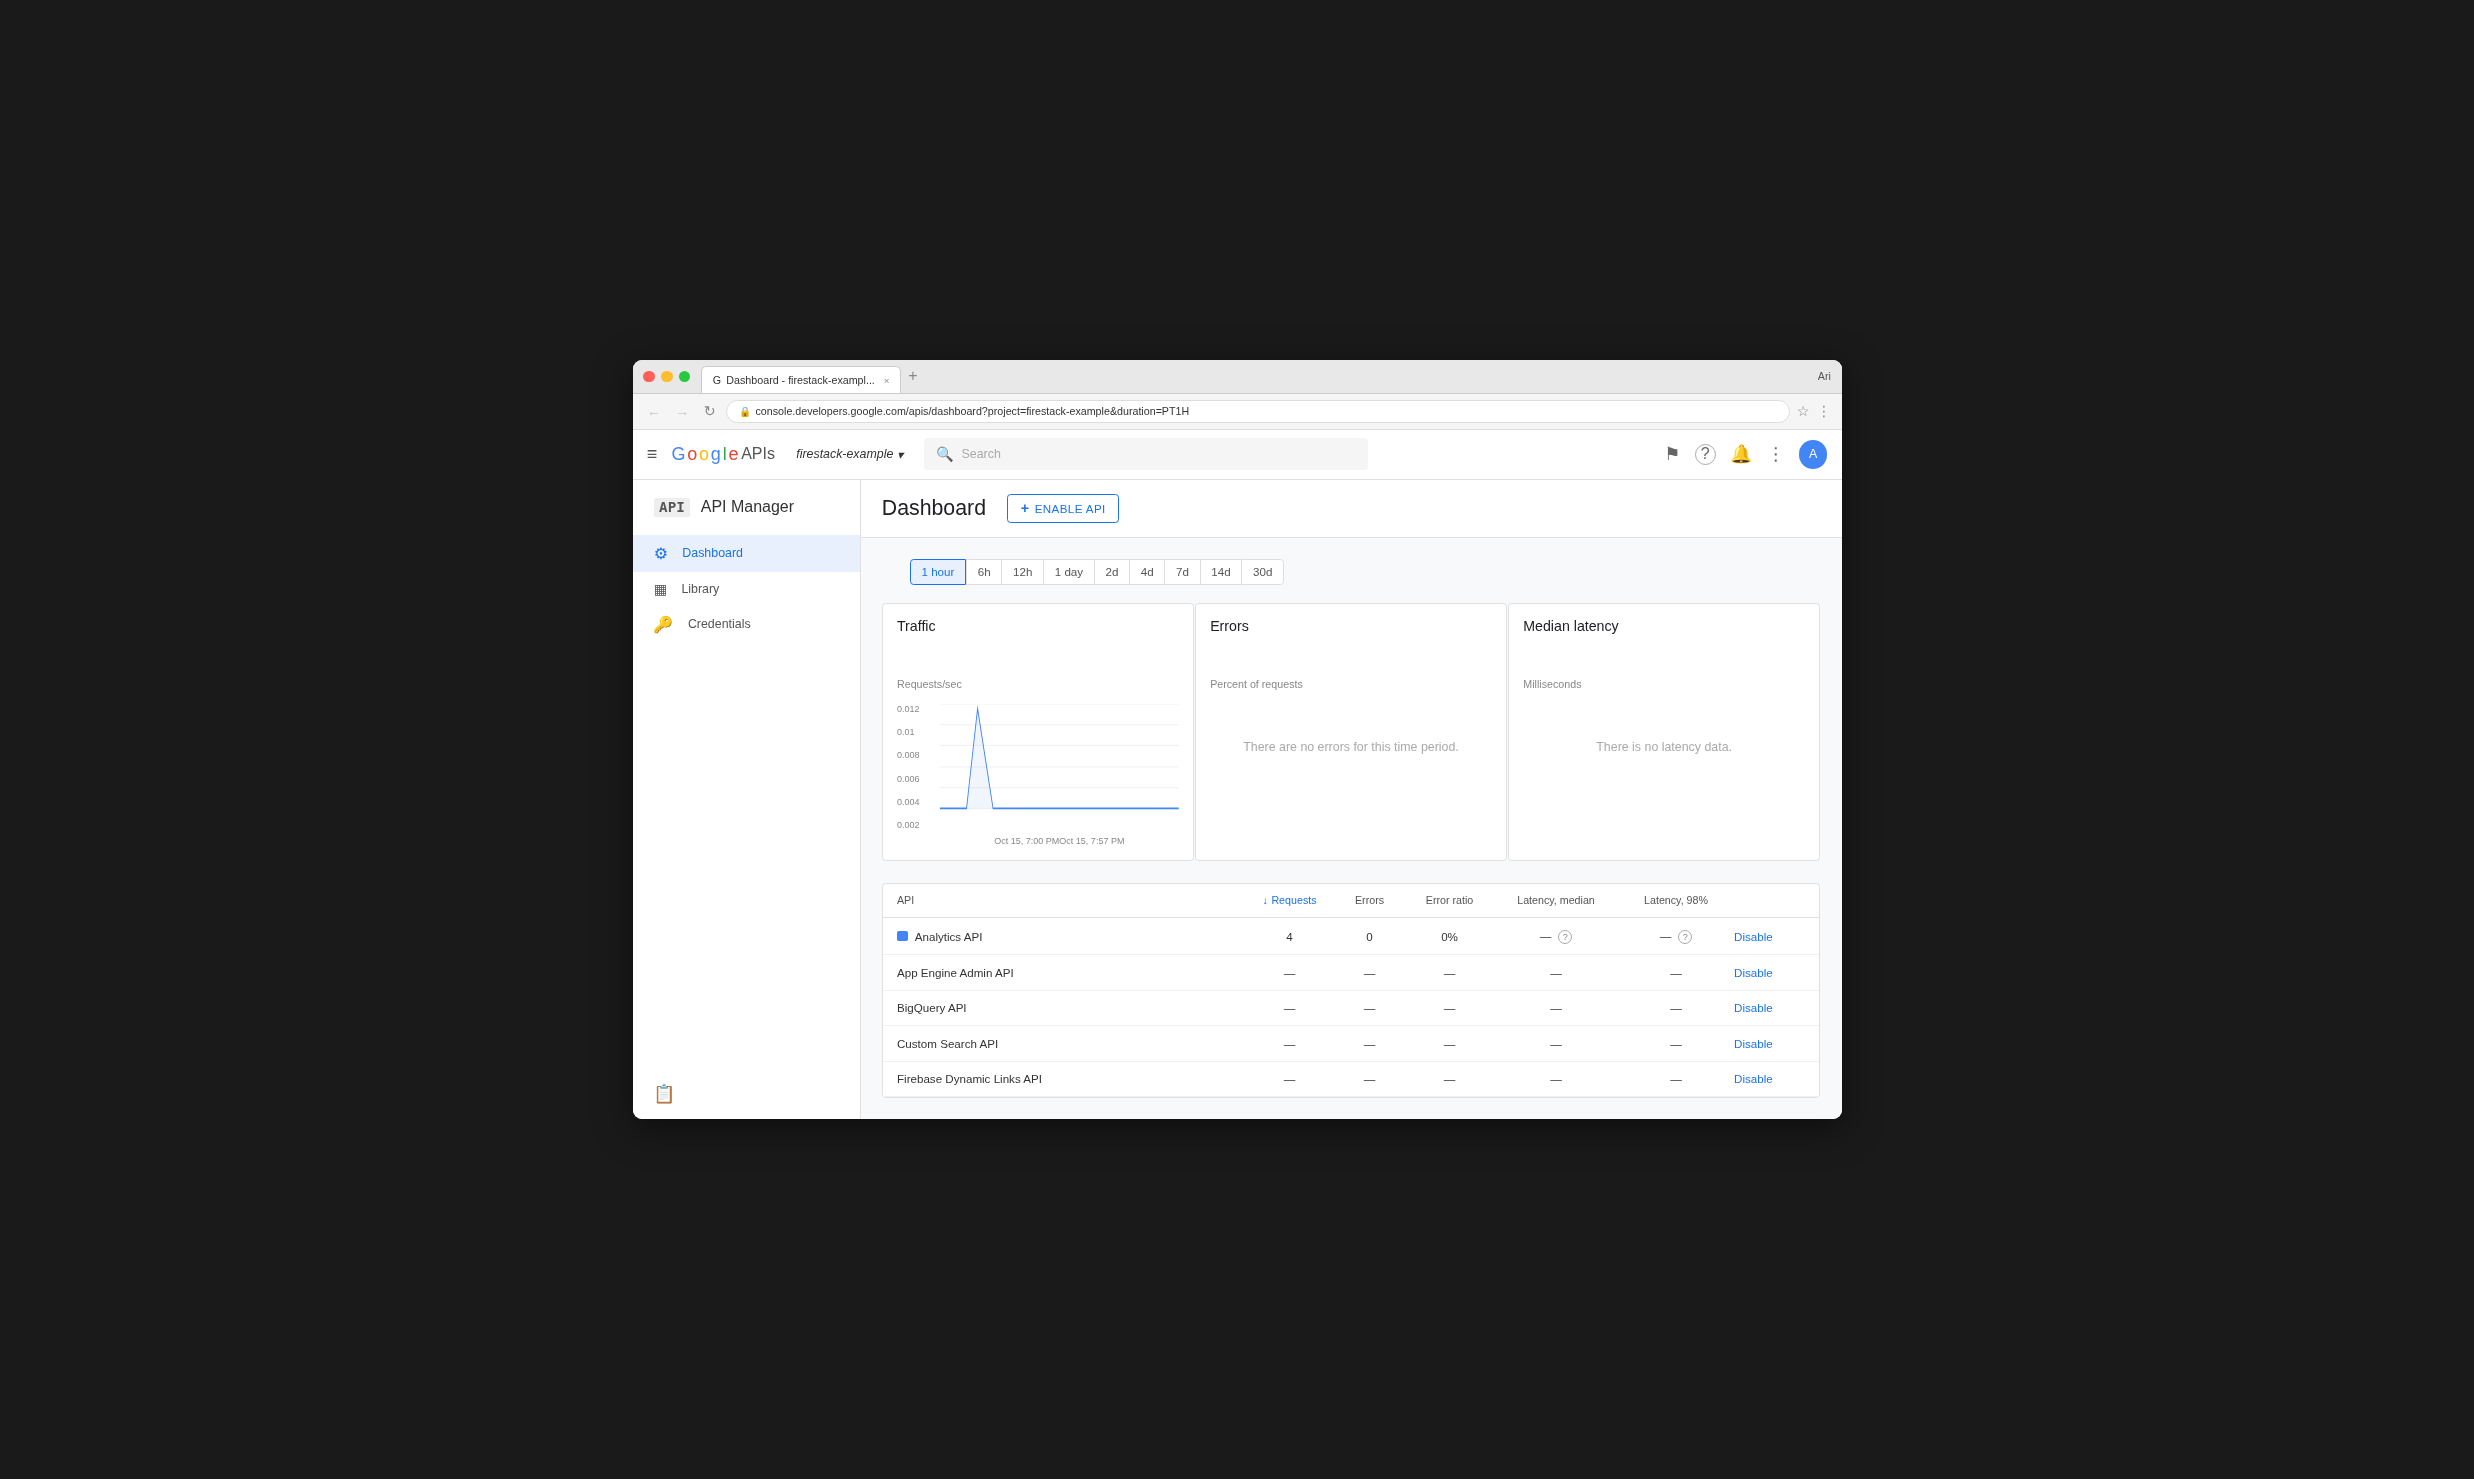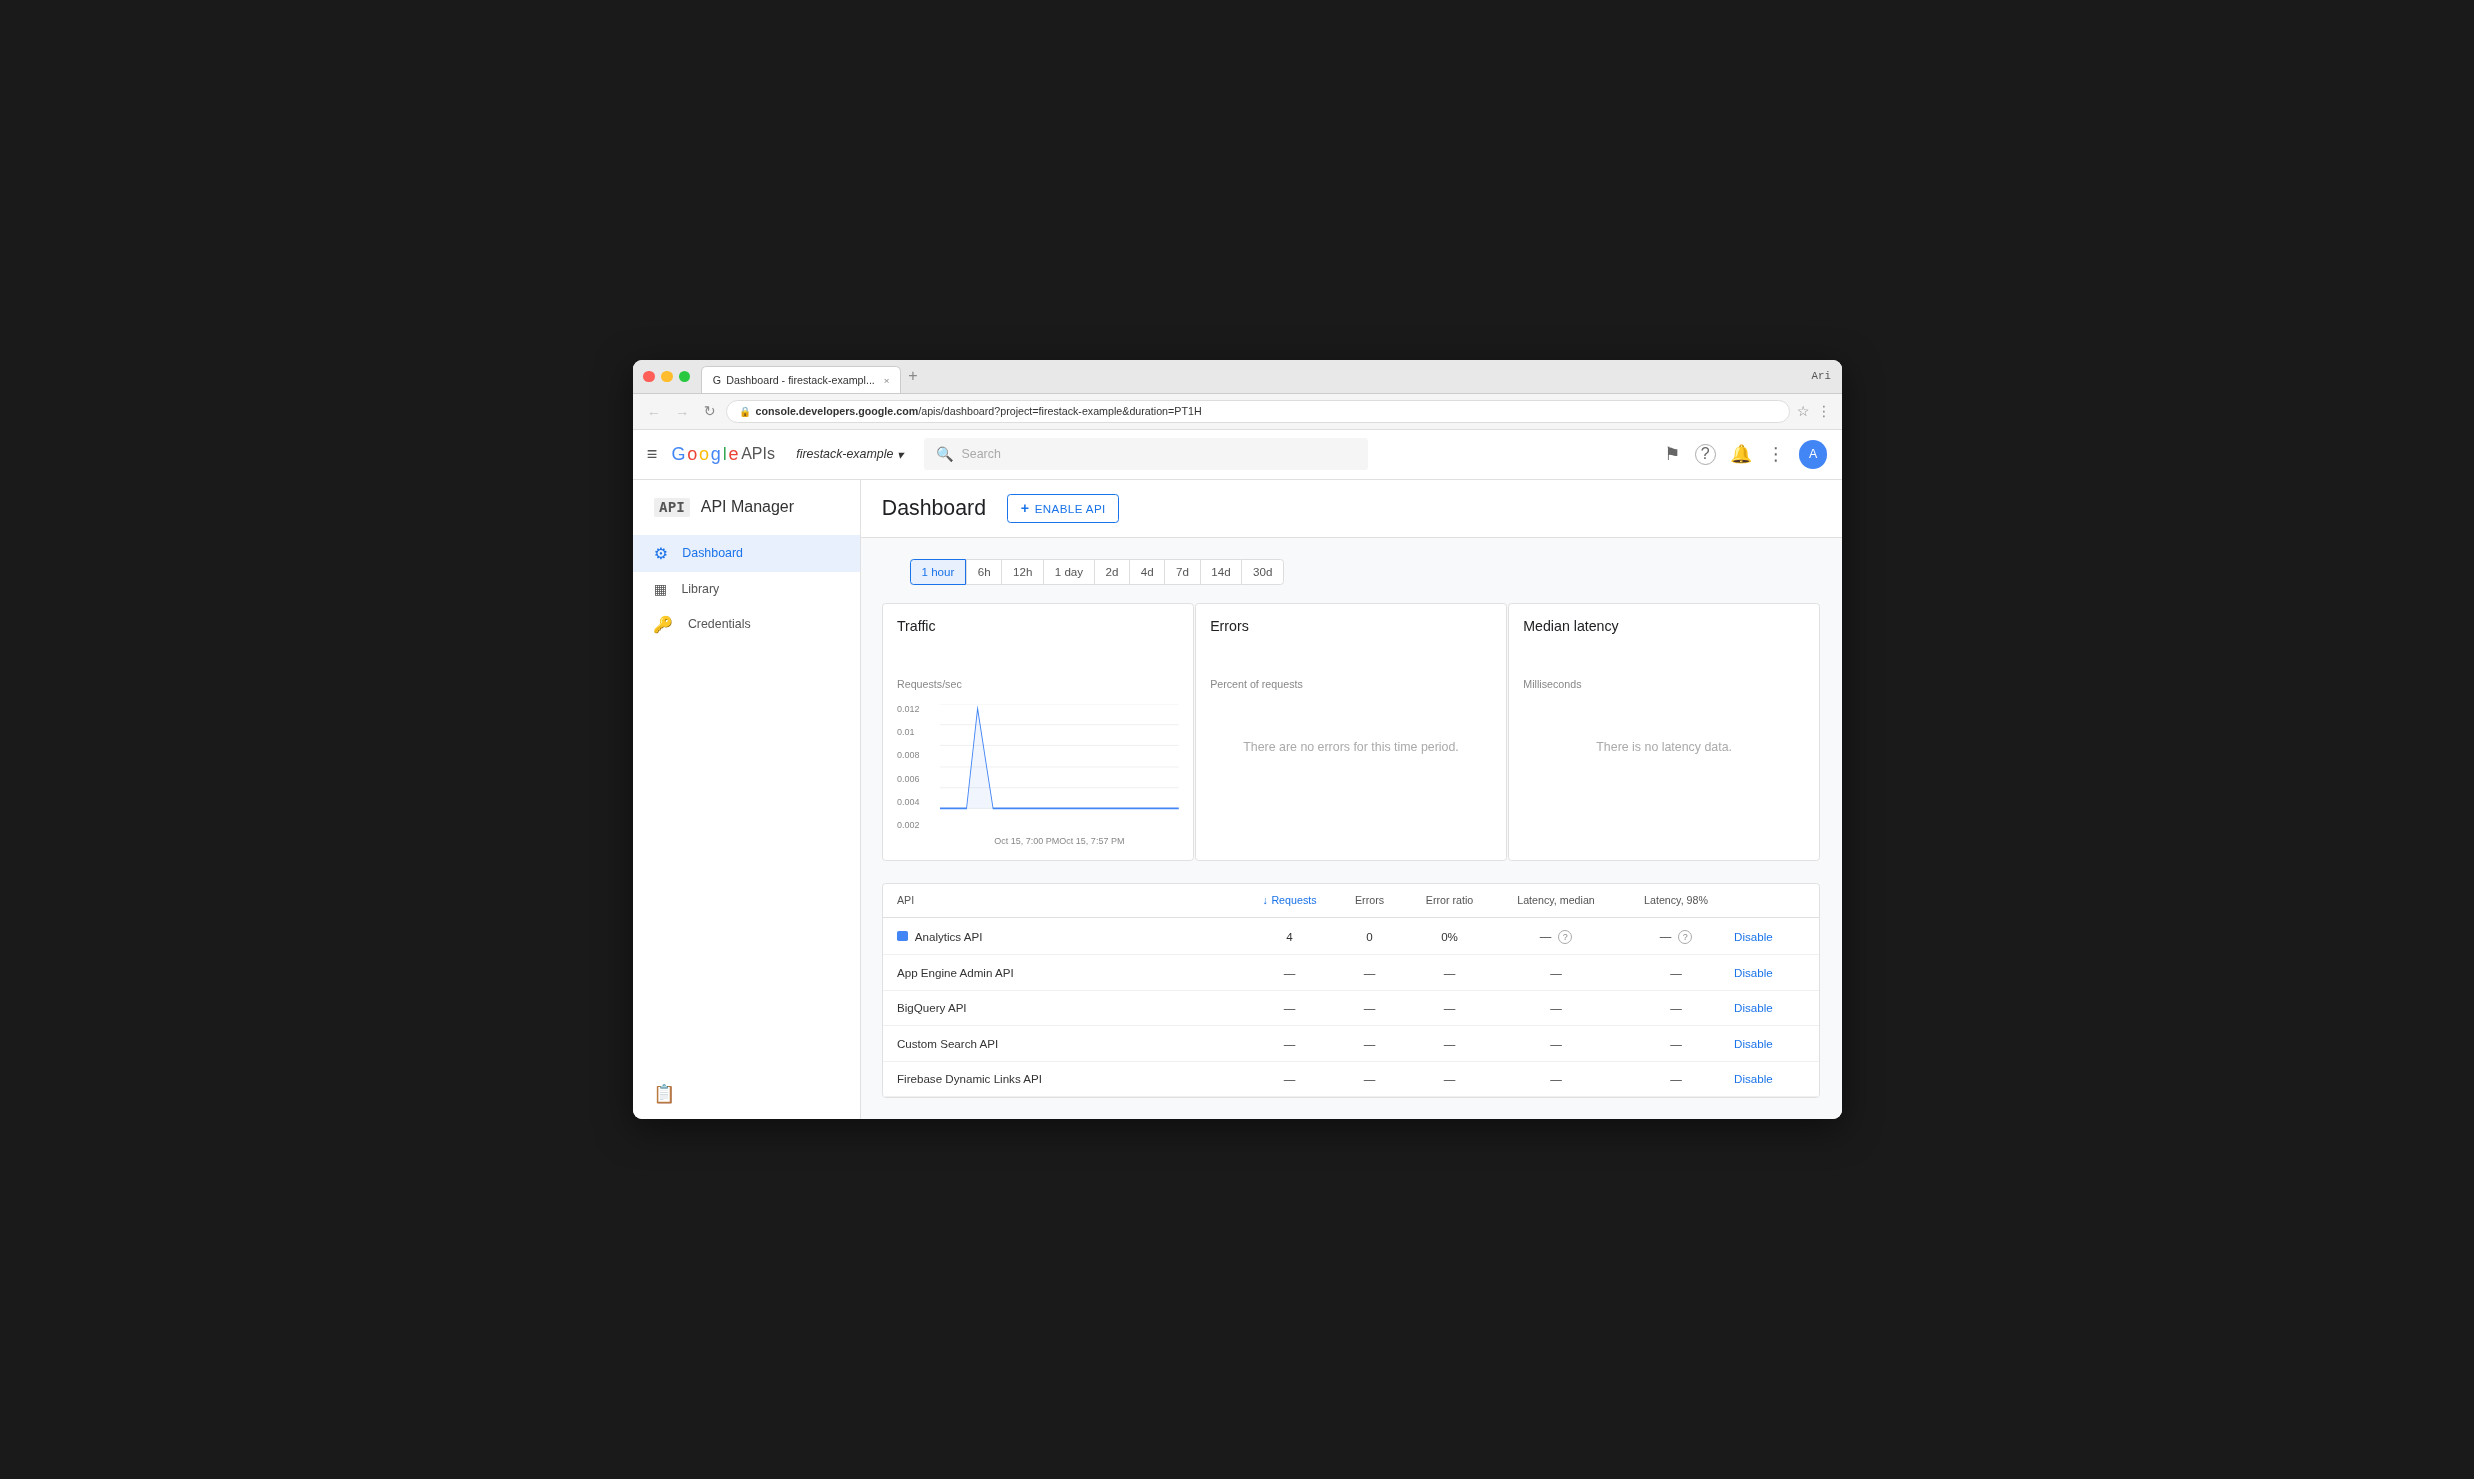--- a/index.html
+++ b/index.html
@@ -43,21 +43,21 @@
       border-radius: 5.3px 5.3px 0 0;
       font-size: 10.7px;
       color: #333;
       gap: 5.3px;
       border: 0.9px solid #ccc;
       border-bottom: none;
       margin-top: 7.1px;
     }
     .tab-close { font-size: 9.8px; color: #888; cursor: pointer; margin-left: 3.6px; }
     .new-tab-btn { font-size: 16px; color: #888; padding: 0 7.1px; cursor: pointer; }
-    .user-label { margin-left: auto; font-size: 10.7px; color: #555; font-family: Liberation Mono, monospace; }
+    .user-label { margin-left: auto; font-size: 10.7px; color: #555; }
 
     
     .address-bar {
       background: #f5f5f5;
       height: 36px;
       display: flex;
       align-items: center;
       padding: 0 10.7px;
       border-bottom: 0.9px solid #ddd;
       gap: 7.1px;
@@ -71,21 +71,21 @@
       border-radius: 18px;
       height: 23px;
       padding: 0 12.4px;
       font-size: 10.7px;
       color: #333;
       display: flex;
       align-items: center;
     }
     .address-secure { color: #0a8043; font-size: 9.8px; margin-right: 3.6px; }
     .address-url { font-size: 10.7px; color: #333; }
-    .address-url .host { font-weight: bold; }
+    .address-url .host { font-weight: normal; }
     .address-actions { display: flex; gap: 7.1px; color: #888; font-size: 14.2px; }
     .address-actions span { cursor: pointer; }
 
     
     .app-header {
       background: #fff;
       height: 50px;
       display: flex;
       align-items: center;
       padding: 0 14.2px;

